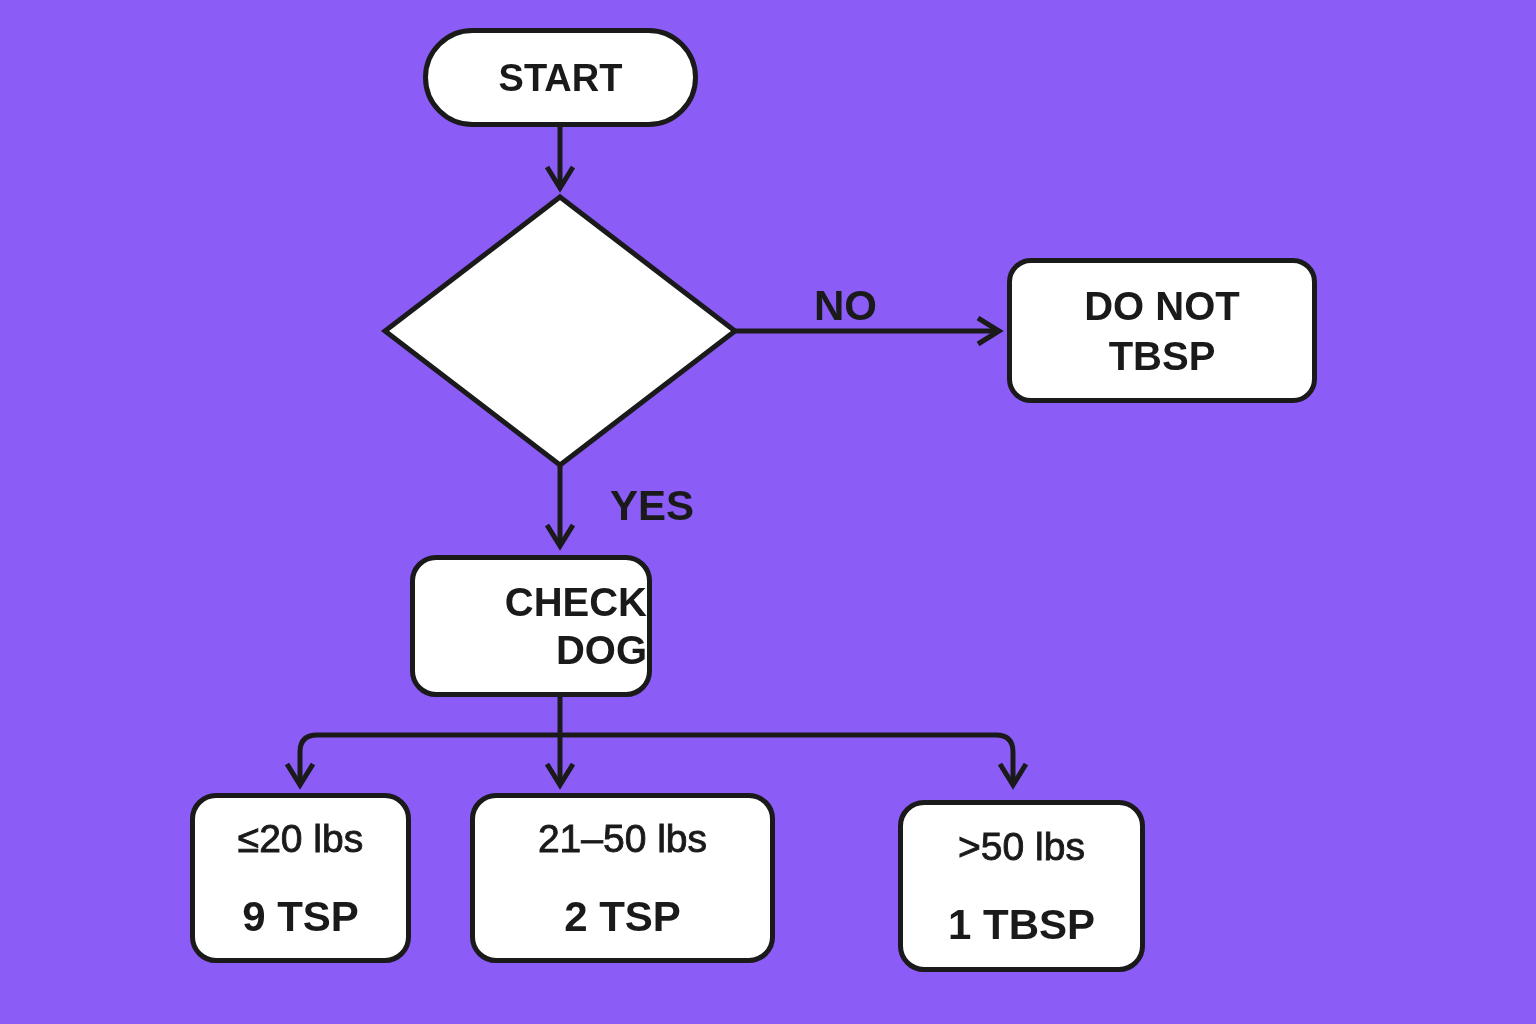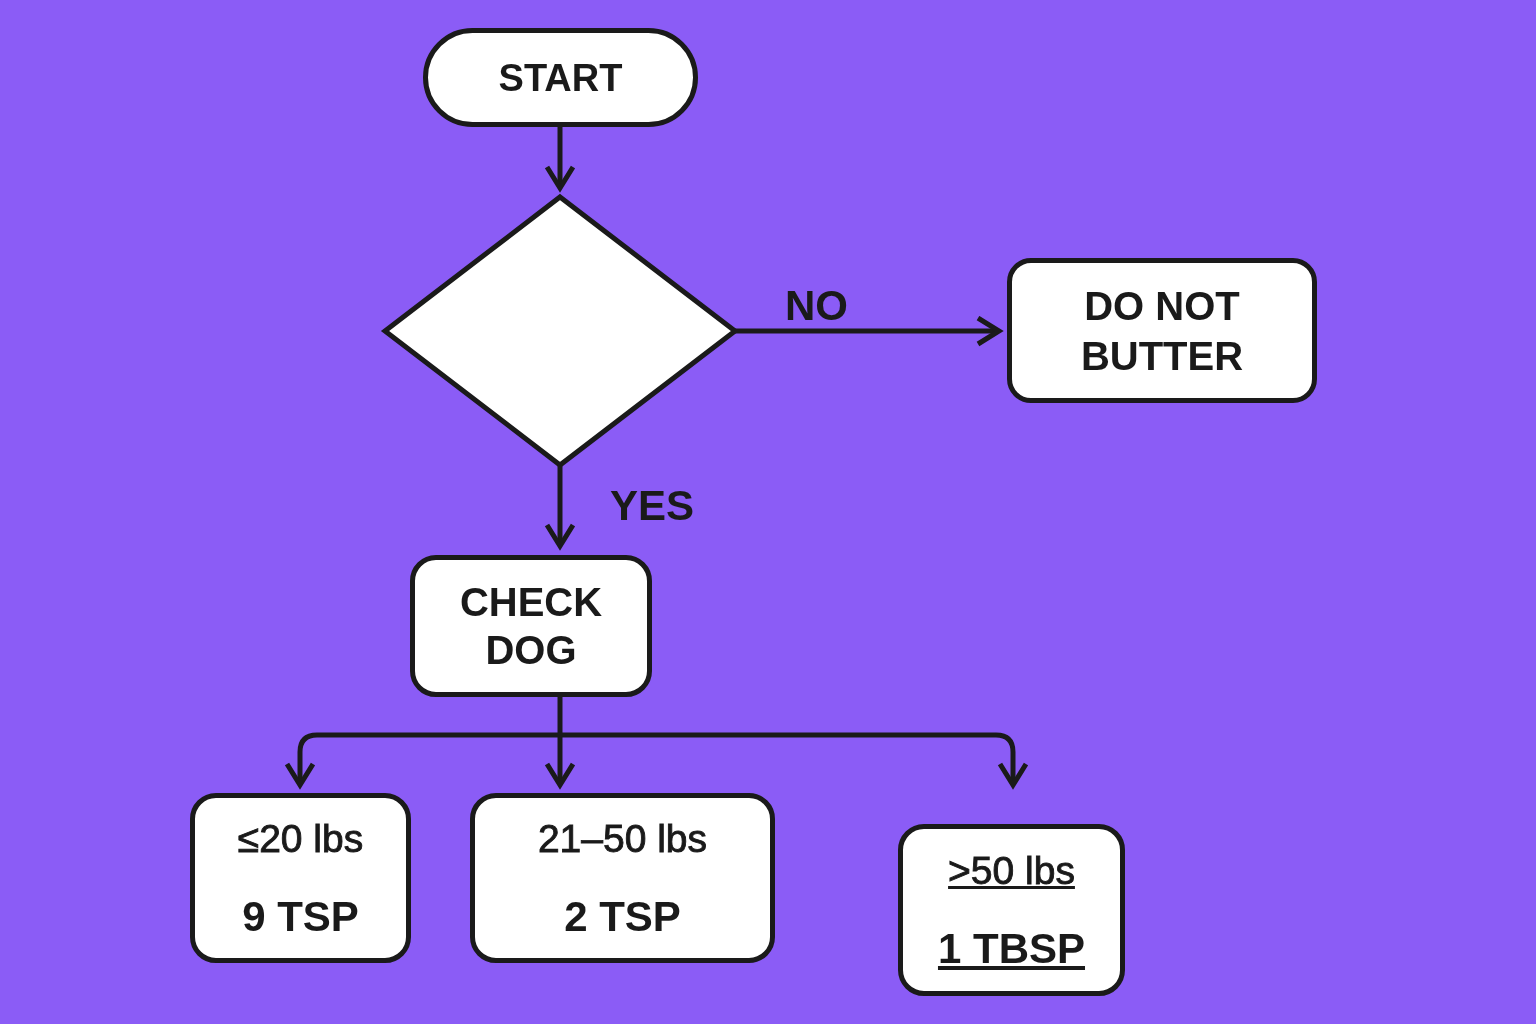--- a/index.html
+++ b/index.html
@@ -18,21 +18,21 @@
     box-sizing: border-box;
     border: 5px solid #1a1a1a;
     background: #ffffff;
     display: flex;
     flex-direction: column;
     align-items: center;
     justify-content: center;
     text-align: center;
   }
   .pill { border-radius: 52px; }
-  .rounded { border-radius: 26px; }
+  .rounded { border-radius: 26px; text-align: right; }
   .t-bold-38 { font-weight: 700; font-size: 38px; line-height: 46px; }
   .t-bold-40 { font-weight: 700; font-size: 40px; line-height: 49px; }
   .t-bold-42 { font-weight: 700; font-size: 42px; line-height: 48px; }
   
   .t-semi-35 { font-weight: 400; font-size: 35px; line-height: 43px; -webkit-text-stroke: 0.8px #1a1a1a; }
   .t-semi-39 { font-weight: 400; font-size: 39px; line-height: 45px; -webkit-text-stroke: 0.9px #1a1a1a; }
   .decision-text {
     position: absolute;
     left: 360px;
     top: 251px;
@@ -65,41 +65,41 @@
     <path d="M560,697 V785" fill="none" stroke="#1a1a1a" stroke-width="5" marker-end="url(#arrowhead)"></path>
 
     <path d="M300,785 V752 Q300,735 317,735 H996 Q1013,735 1013,752 V785" fill="none" stroke="#1a1a1a" stroke-width="5" marker-start="url(#arrowhead)" marker-end="url(#arrowhead)"></path>
   </svg>
 
   <div class="node pill t-bold-38" style="left:423px; top:28px; width:275px; height:99px;">
     <span>START</span>
   </div>
 
 
-  <div class="edge-label t-bold-42" style="left:785px; top:282px; width:92px; text-align:left;">NO</div>
+  <div class="edge-label t-bold-42" style="left:785px; top:282px; width:92px; text-align:right;">NO</div>
 
   <div class="edge-label t-bold-42" style="left:610px; top:482px;">YES</div>
 
   <div class="node rounded t-bold-40" style="left:1007px; top:258px; width:310px; height:145px; border-radius:24px; line-height:50px;">
     <div>DO NOT</div>
-    <div>BUTTER</div>
+    <div>TBSP</div>
   </div>
 
   <div class="node rounded t-bold-40" style="left:410px; top:555px; width:242px; height:142px; line-height:48px;">
     <div>CHECK DOG</div>
   </div>
 
   <div class="node rounded dose-box" style="left:190px; top:793px; width:221px; height:170px;">
     <div class="t-semi-39">≤20 lbs</div>
     <div class="t-bold-42">9 TSP</div>
   </div>
 
   <div class="node rounded dose-box" style="left:470px; top:793px; width:305px; height:170px;">
     <div class="t-semi-39">21–50 lbs</div>
     <div class="t-bold-42">2 TSP</div>
   </div>
 
-  <div class="node rounded dose-box" style="left:898px; top:824px; width:227px; height:172px;text-decoration:underline;">
+  <div class="node rounded dose-box" style="left:898px; top:800px; width:247px; height:172px;">
     <div class="t-semi-39">&gt;50 lbs</div>
     <div class="t-bold-42">1 TBSP</div>
   </div>
 
 </div>
 
 </body></html>

